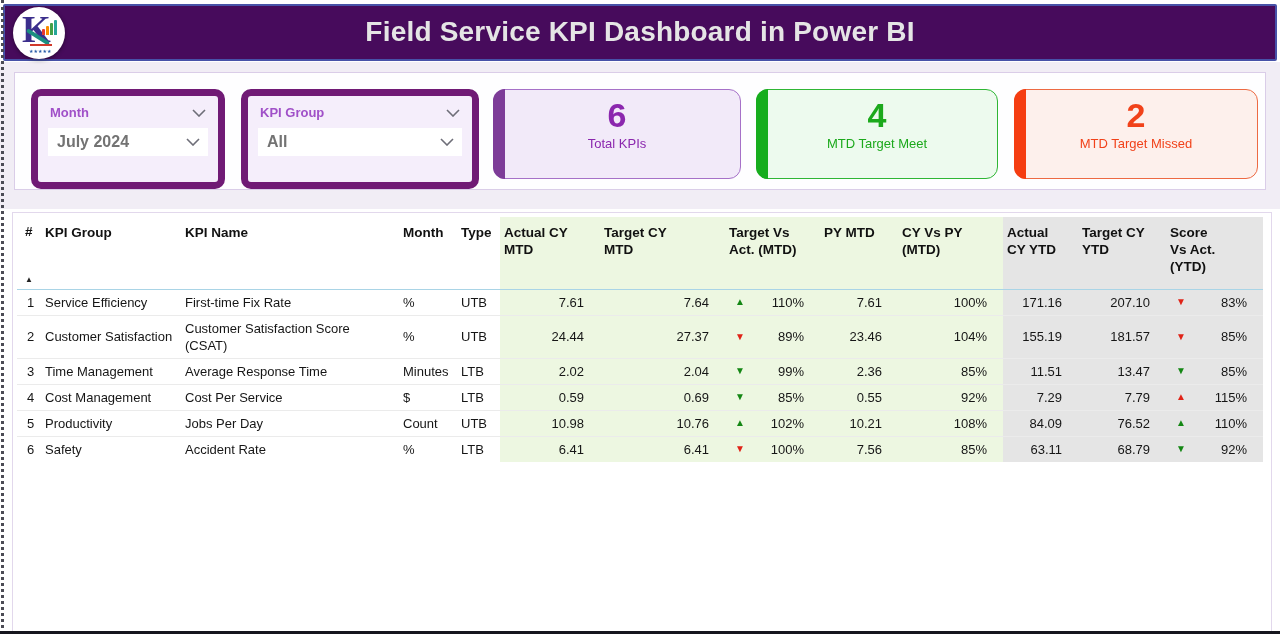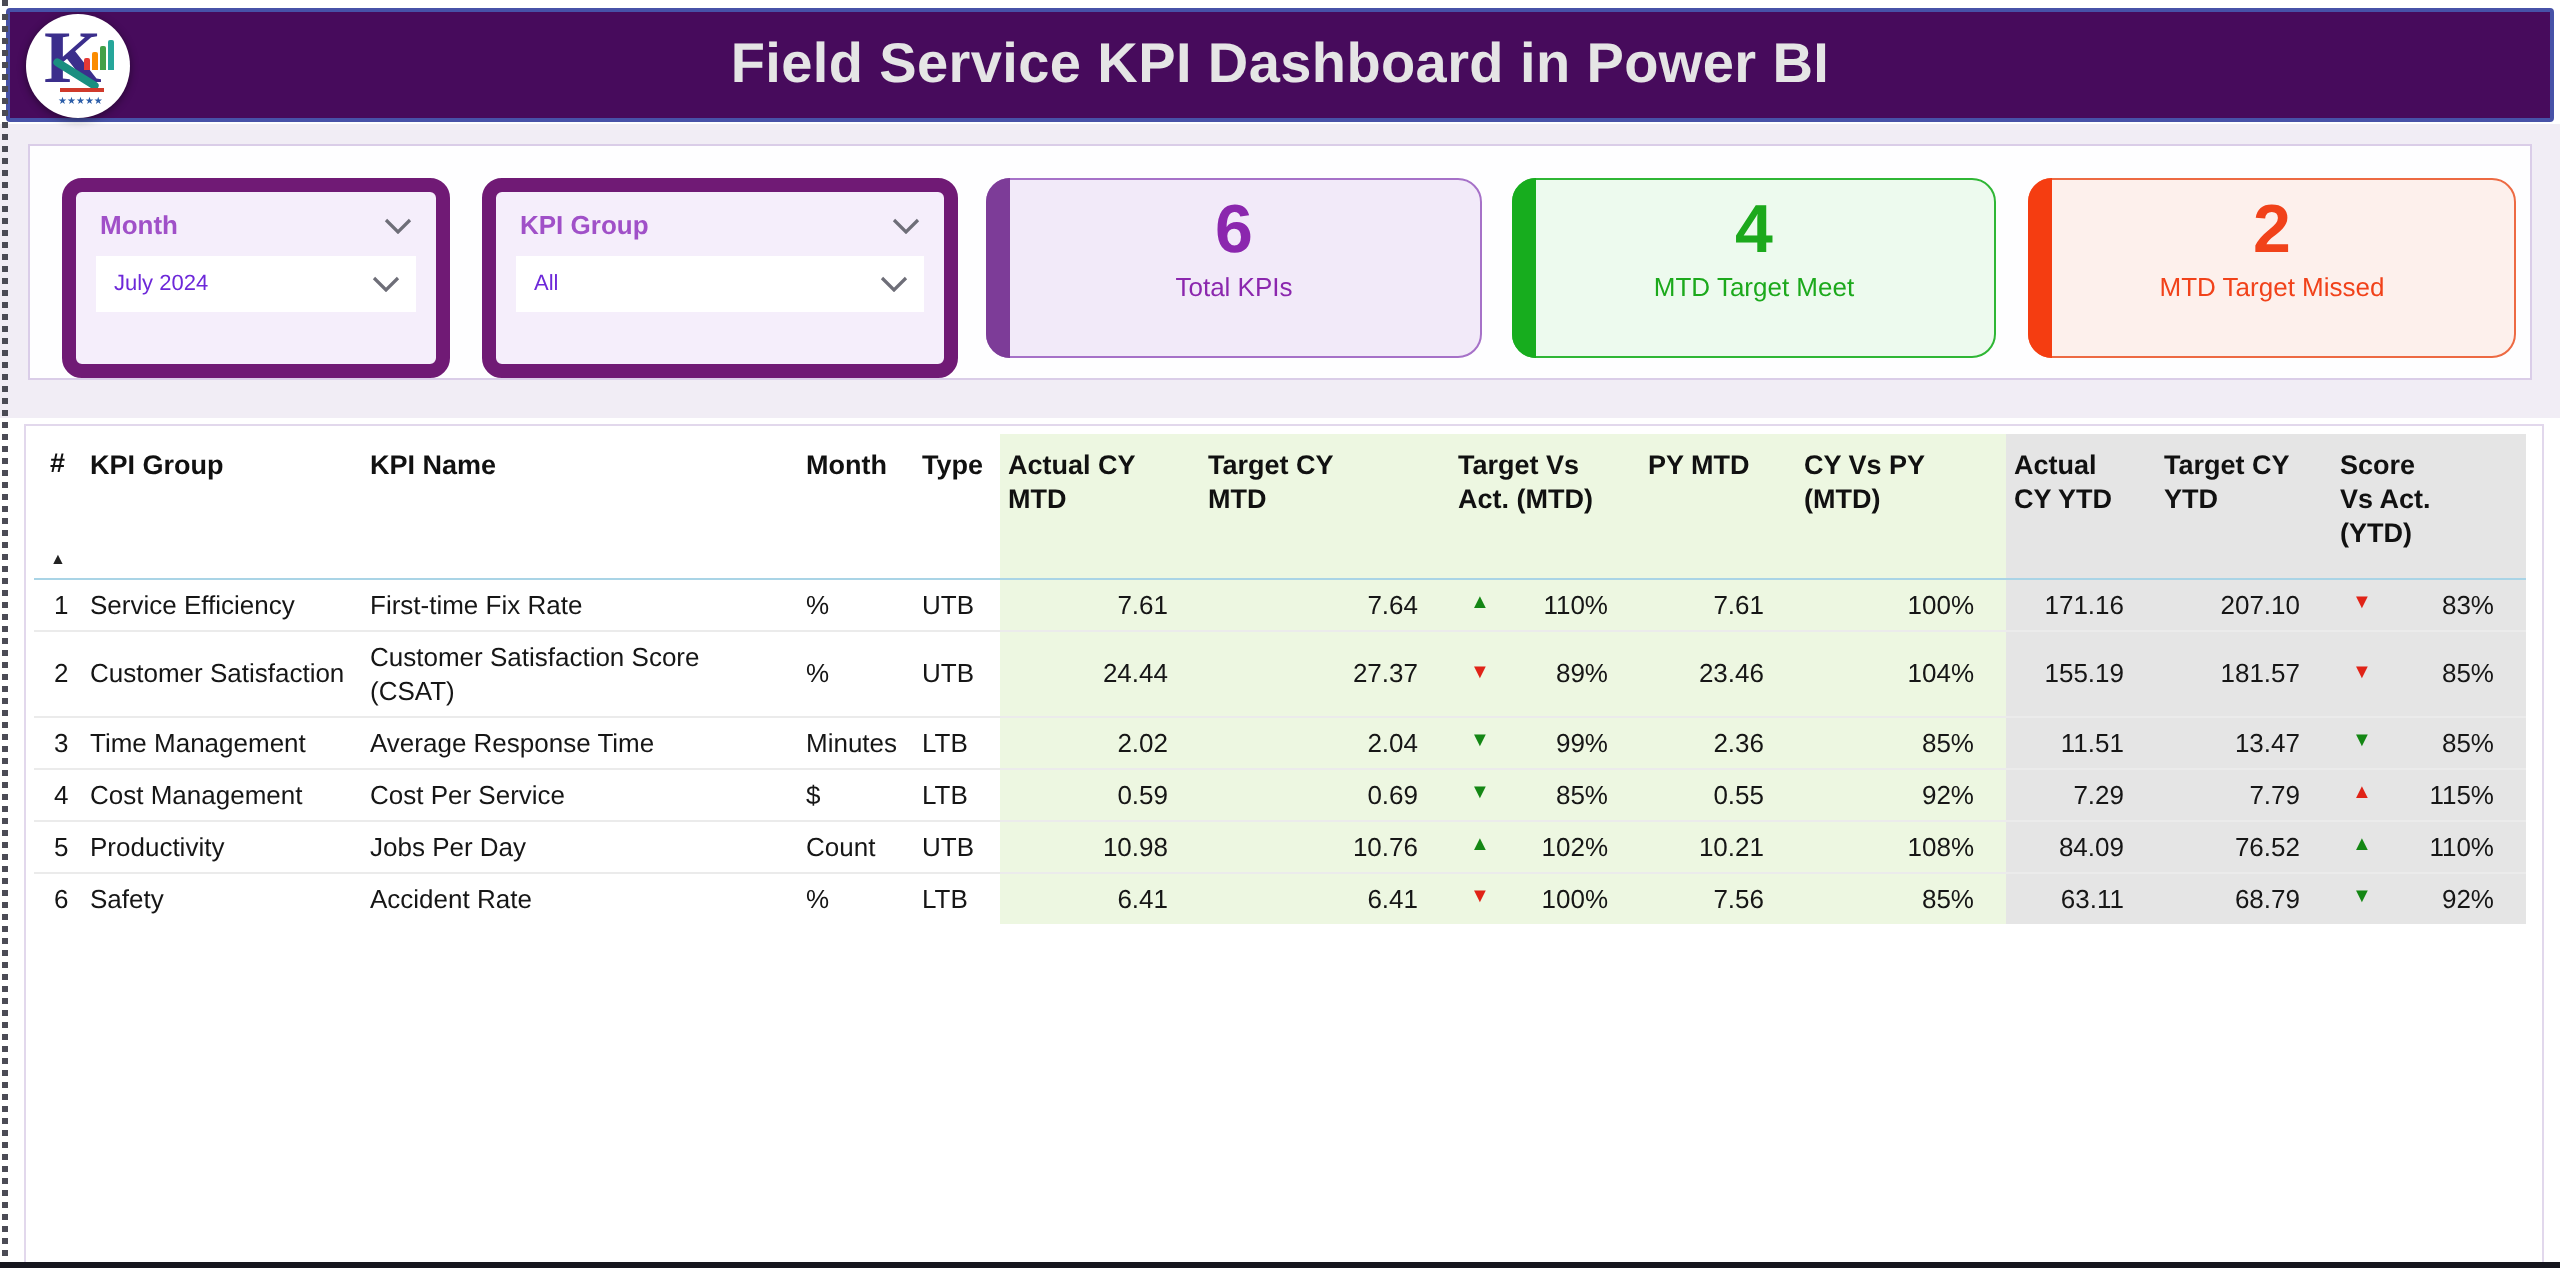--- a/index.html
+++ b/index.html
@@ -44,21 +44,21 @@
   .slicer-month { left:16px;  width:194px; }
   .slicer-group { left:226px; width:238px; }
   .slicer-head { display:flex; justify-content:space-between; align-items:center;
     padding:9px 12px 0 12px; }
   .slicer-head .lbl { color:#A050C8; font-weight:bold; font-size:13px; }
   .chev { width:14px; height:8px; }
   .chev polyline { fill:none; stroke:#6e6e78; stroke-width:1.6; }
   .dropdown { margin:8px 10px 0 10px; height:28px; background:#ffffff;
     display:flex; justify-content:space-between; align-items:center;
     padding:0 8px 0 9px; cursor:pointer; }
-  .dropdown .val { font-weight:normal; font-size:11px; color:#6d28d9; }
+  .dropdown .val { font-weight:bold; font-size:16px; color:#737373; }
 
   
   .kpi-card { position:absolute; top:16px; height:90px; border-radius:12px;
     text-align:center; }
   .kpi-card .bar { position:absolute; left:-1px; top:-1px; bottom:-1px; width:12px;
     border-radius:12px 0 0 12px; }
   .kpi-value { font-size:34px; font-weight:bold; margin-top:7px; line-height:36px; }
   .kpi-label { font-size:13px; font-weight:normal; margin-top:3px; }
   .card-total  { left:478px; width:248px; background:#F2EAF9; border:1.5px solid #A671C8; }
   .card-total  .bar { background:#7D3C98; }

